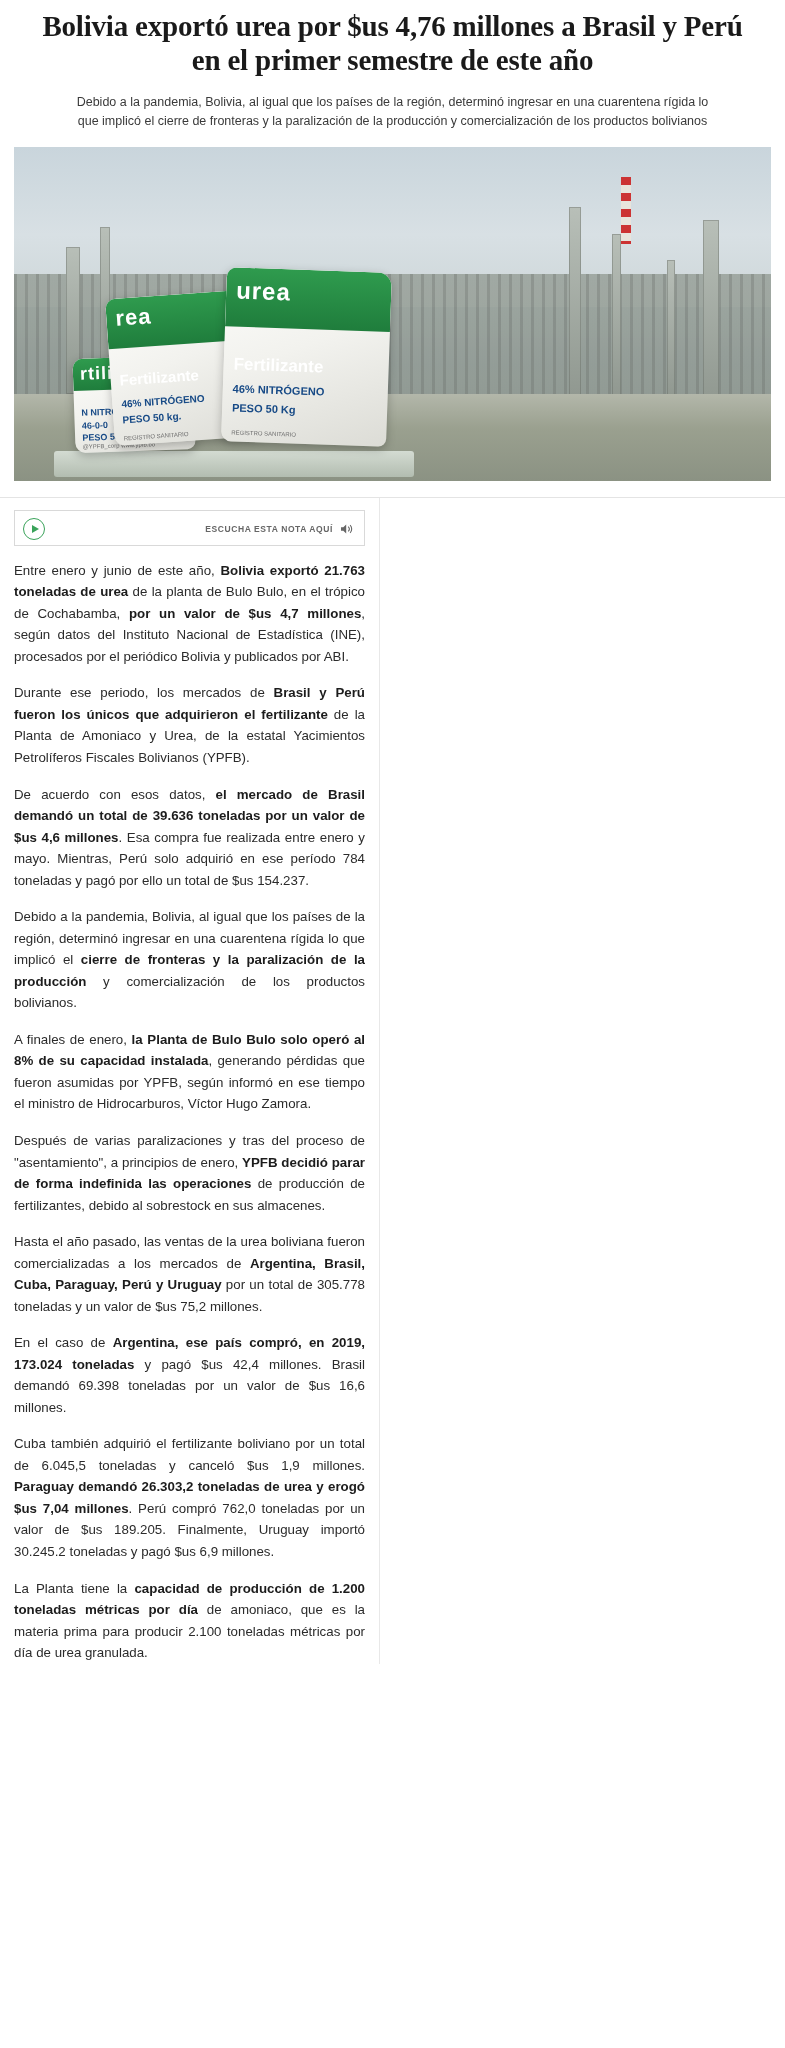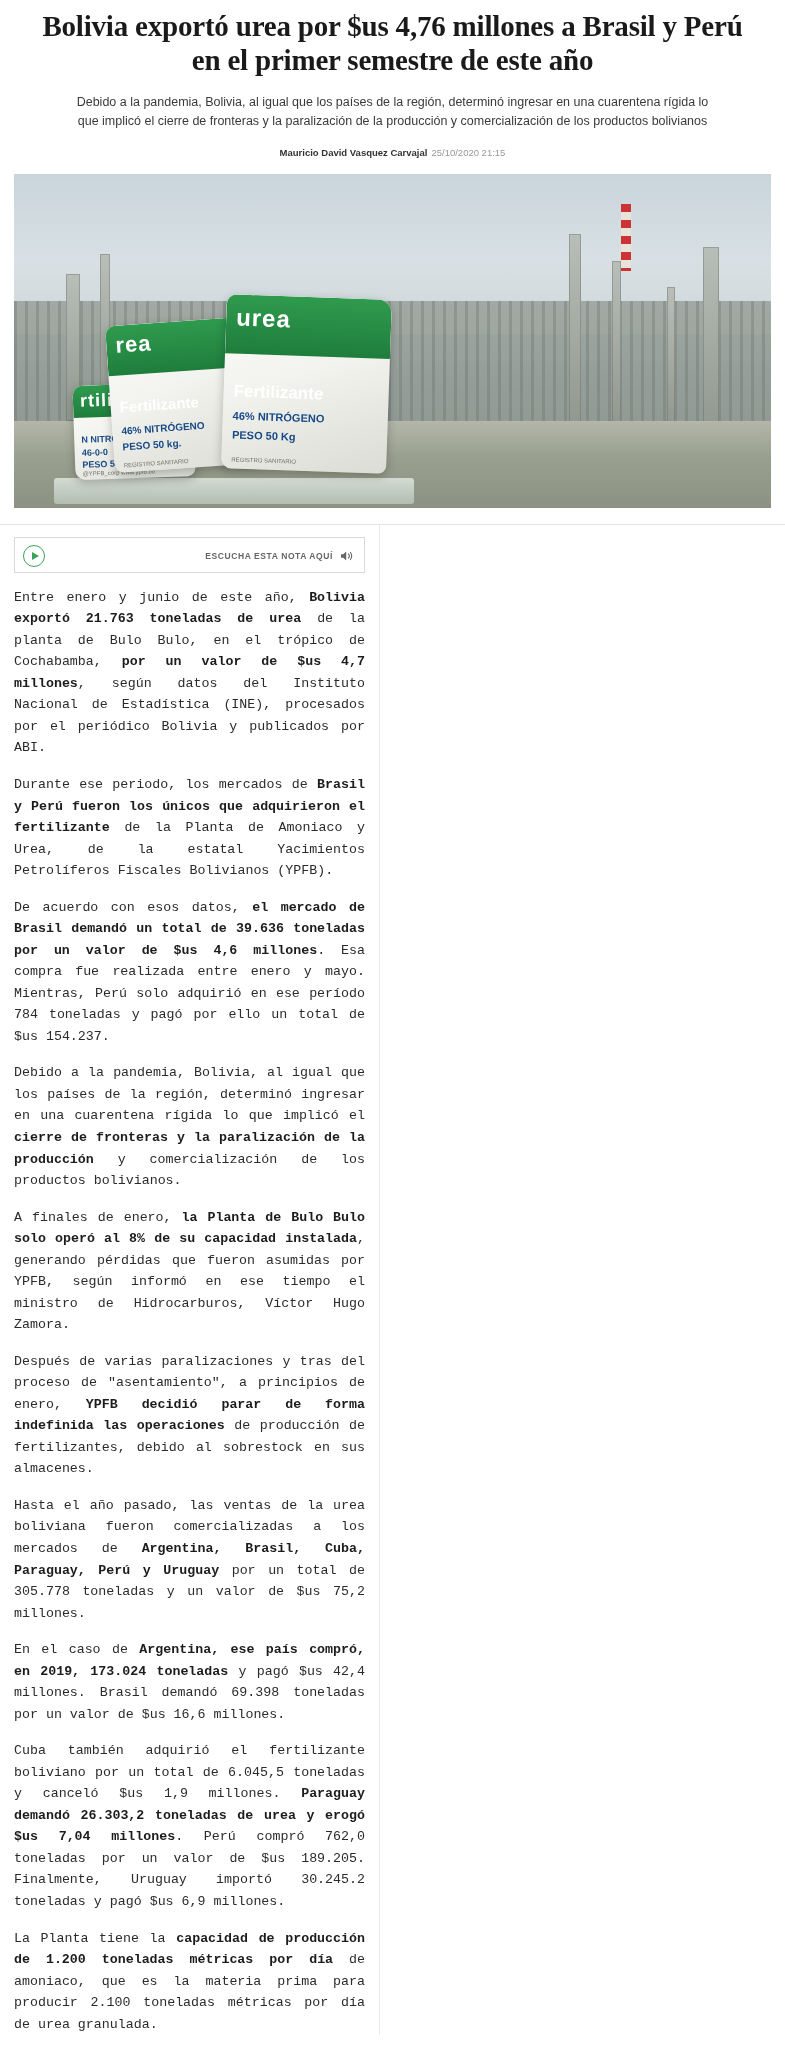--- a/index.html
+++ b/index.html
@@ -192,41 +192,38 @@
   .audio-label {
     font-family: "Liberation Sans", sans-serif;
     font-size: 8.5px;
     letter-spacing: 0.6px;
     color: #666666;
     font-weight: bold;
   }
   .speaker-icon { display: block; }
   
   .body-text p {
-    font-family: Liberation Mono, monospace;
+    font-family: Liberation Sans, sans-serif;
     font-size: 13.3px;
     line-height: 1.62;
     color: #2b2b2b;
     margin: 15px 0 0 0;
     text-align: justify;
   }
   .body-text p:first-child { margin-top: 14px; }
   .body-text b { font-weight: bold; color: #1c1c1c; }
 </style>
 </head>
 <body>
 
 <div class="page">
 
   <header class="article-header">
     <h1 class="headline">Bolivia exportó urea por $us 4,76 millones a Brasil y Perú en el primer semestre de este año</h1>
     <p class="standfirst">Debido a la pandemia, Bolivia, al igual que los países de la región, determinó ingresar en una cuarentena rígida lo que implicó el cierre de fronteras y la paralización de la producción y comercialización de los productos bolivianos</p>
-    <div class="byline">
-      <span class="author">Mauricio David Vasquez Carvajal</span><span class="date">25/10/2020 21:15</span>
-    </div>
   </header>
 
   <figure class="hero">
     <div class="sky"></div>
     <div class="plant"></div>
     <div class="tower t1"></div>
     <div class="tower t2"></div>
     <div class="tower t3"></div>
     <div class="tower t4"></div>
     <div class="tower t5"></div>

